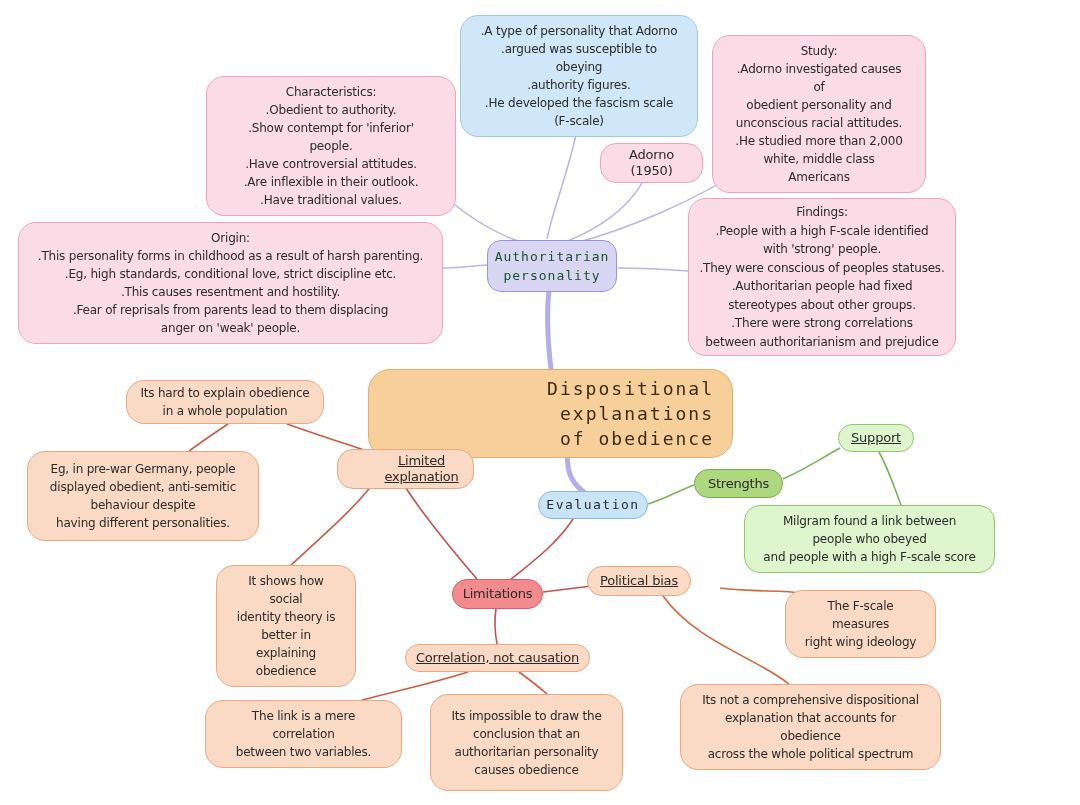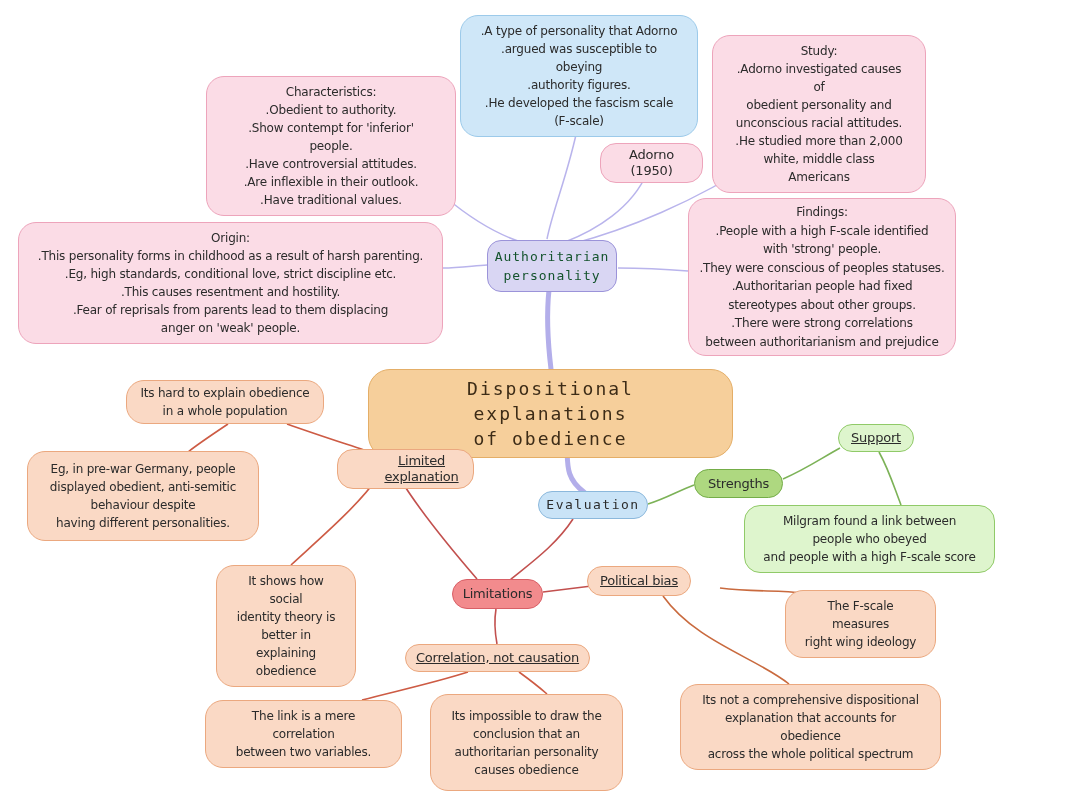--- a/index.html
+++ b/index.html
@@ -97,21 +97,21 @@
 with 'strong' people.
 .They were conscious of peoples statuses.
 .Authoritarian people had fixed
 stereotypes about other groups.
 .There were strong correlations
 between authoritarianism and prejudice</div>
 
   <div class="node lavender mono auth-node" style="left:487px;top:240px;width:130px;min-height:50px;border-radius:14px;">Authoritarian
 personality</div>
 
-  <div class="node orange mono title-node" style="left:368px;top:369px;width:365px;min-height:58px;border-radius:22px;">Dispositional explanations
+  <div class="node orange mono title-node" style="left:368px;top:369px;width:365px;min-height:58px;border-radius:22px;text-align:right;">Dispositional explanations
 of obedience</div>
 
   <div class="node evalblue mono eval-node pill" style="left:538px;top:491px;width:110px;min-height:28px;">Evaluation</div>
 
   <div class="node green pill" style="left:694px;top:469px;width:89px;min-height:29px;">Strengths</div>
 
   <div class="node lightgreen pill underline" style="left:838px;top:424px;width:76px;min-height:28px;">Support</div>
 
   <div class="node lightgreen" style="left:744px;top:505px;width:251px;min-height:50px;border-radius:16px;">Milgram found a link between people who obeyed
 and people with a high F-scale score</div>

